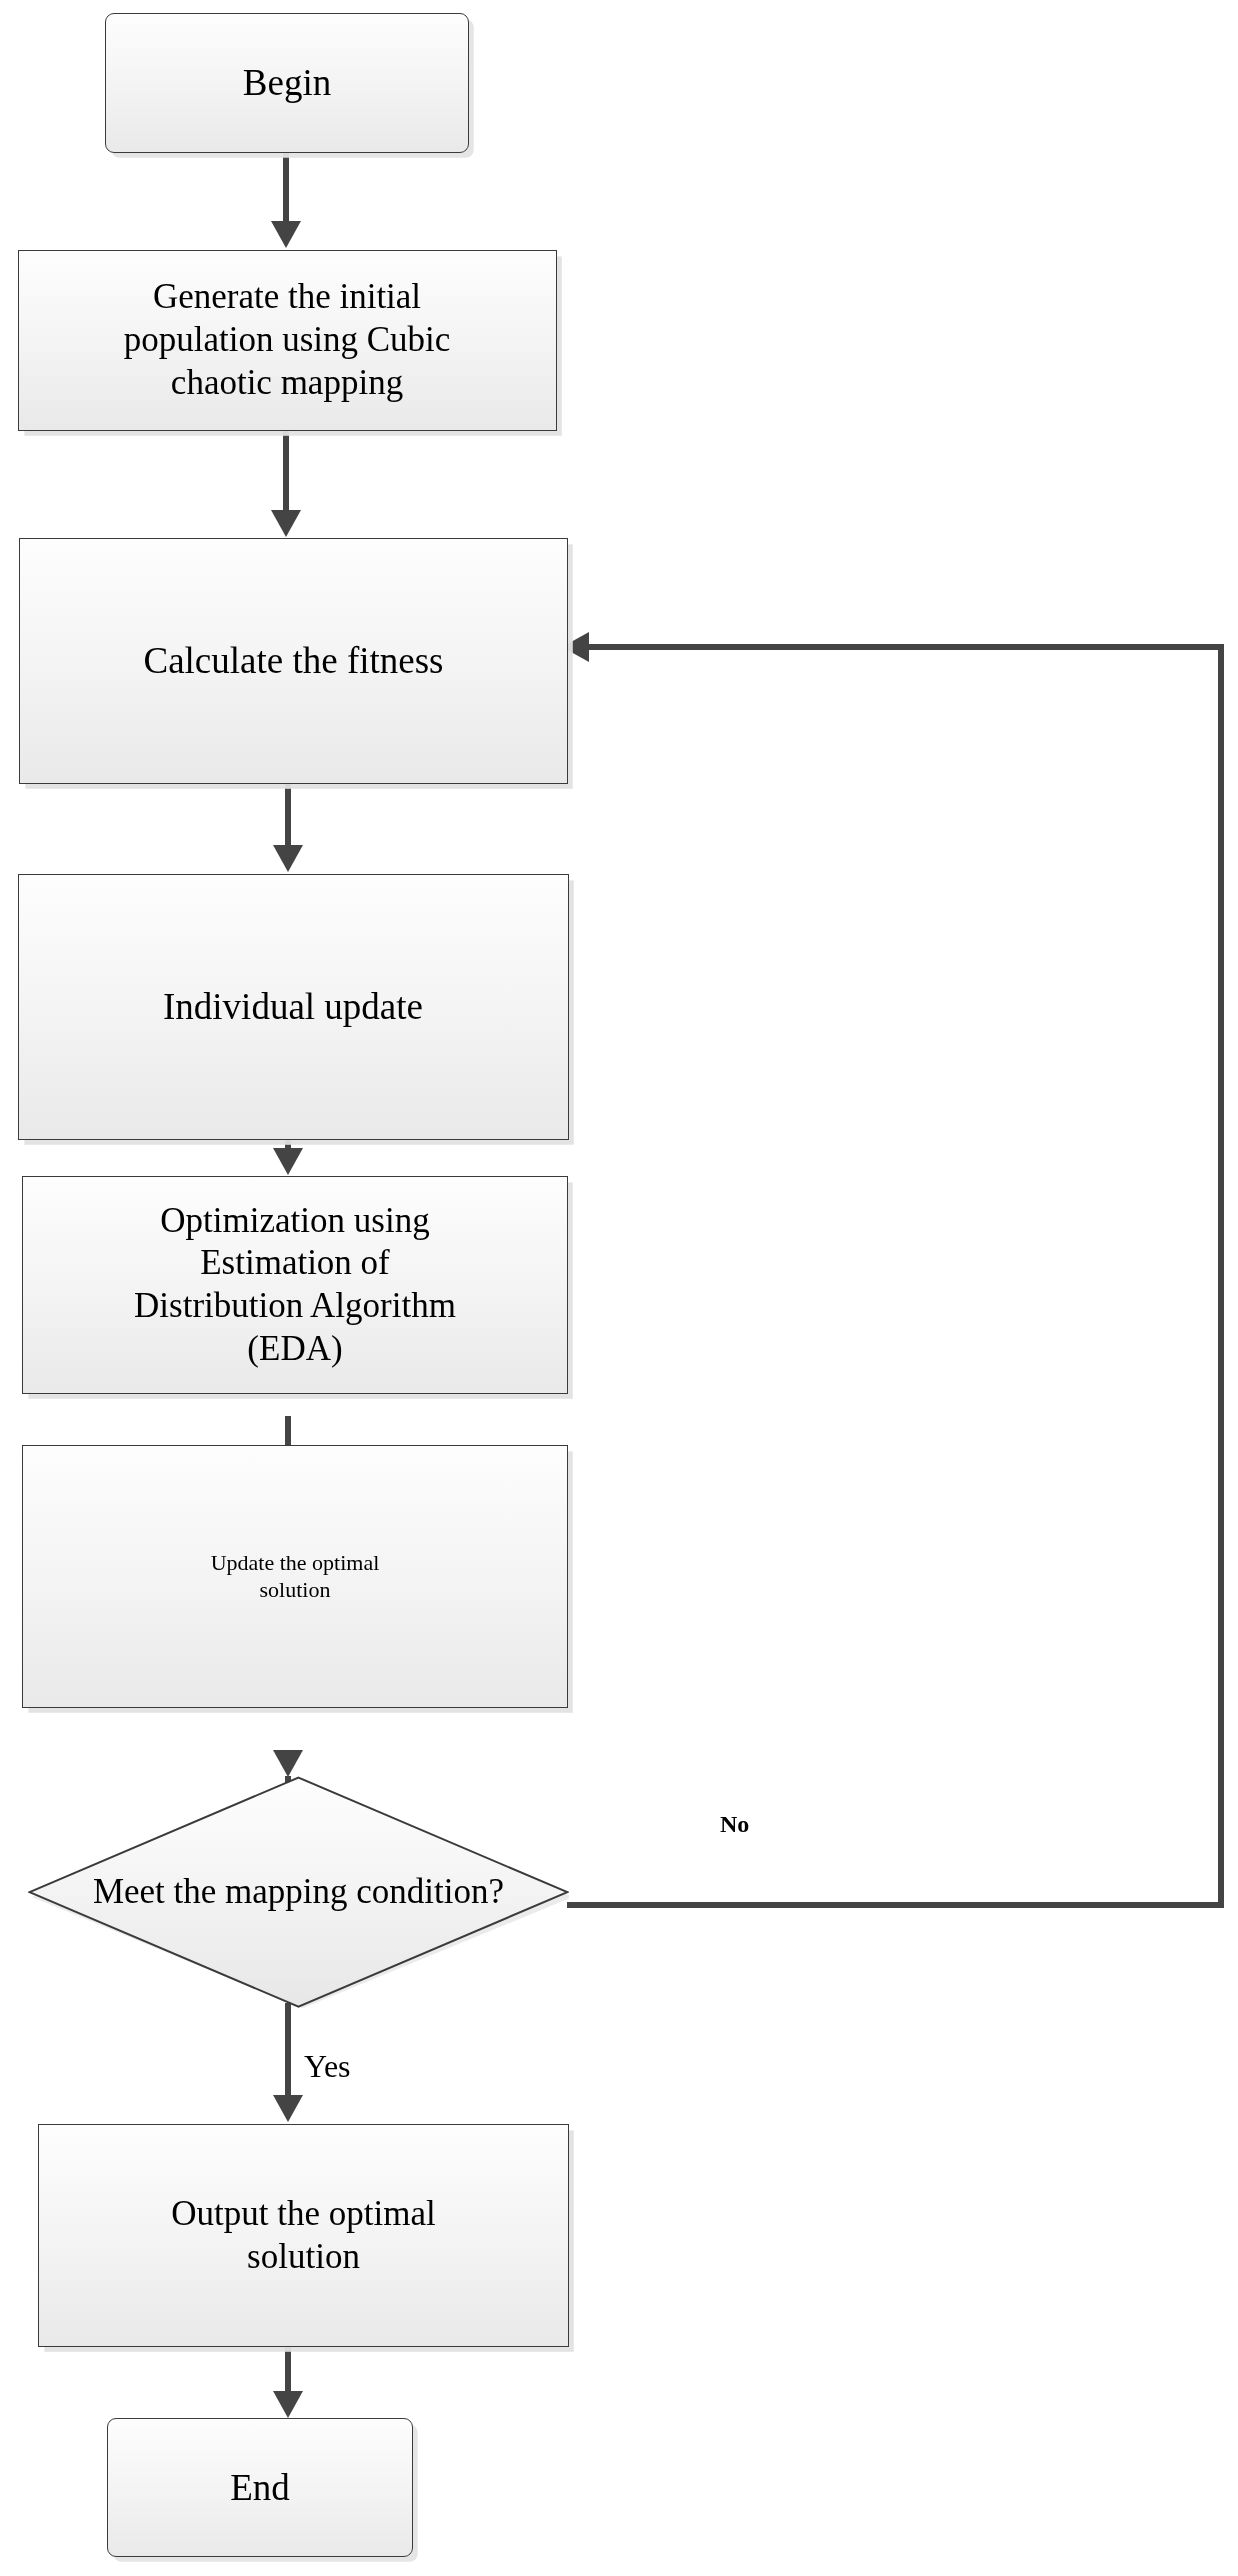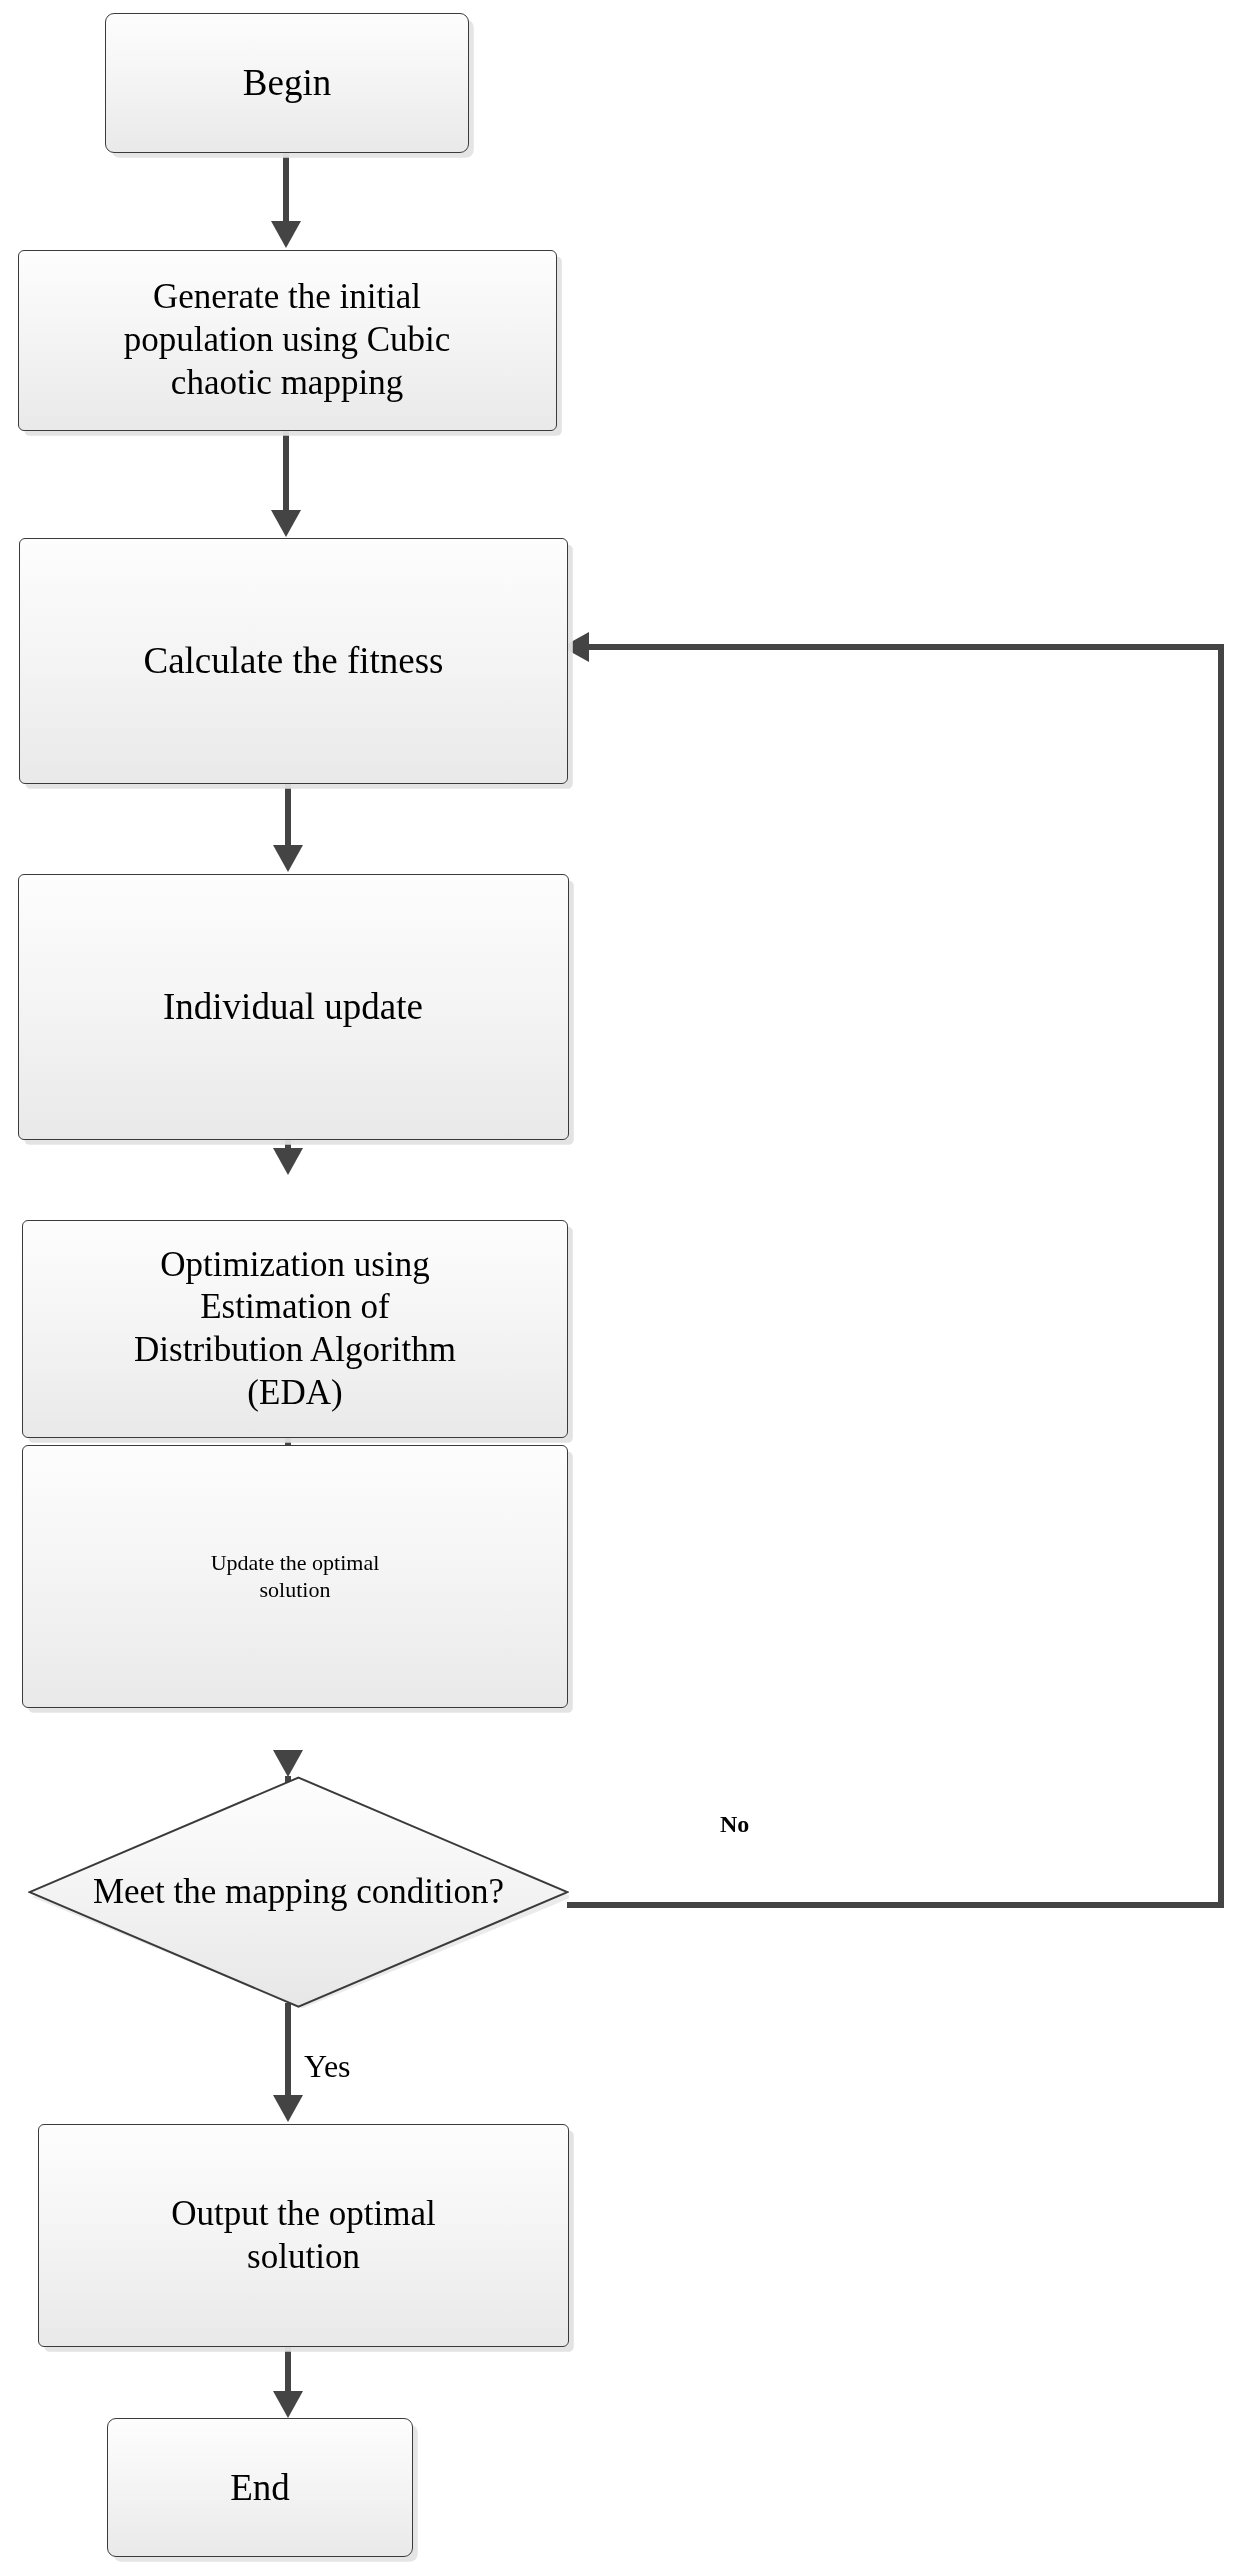--- a/index.html
+++ b/index.html
@@ -17,21 +17,20 @@
   
   .node{
     position:absolute;
     box-sizing:border-box;
     display:flex;
     align-items:center;
     justify-content:center;
     text-align:center;
     color:#000;
     background:linear-gradient(to bottom,#fdfdfd 0%,#fafafa 18%,#f3f3f3 55%,#e9e9e9 100%);
-    border-radius:6px;
   }
   .node .label{
     display:block;
     line-height:1.22;
     white-space:pre-line;
     padding:0 8px;
   }
   .process{
     border:1.2px solid #3a3a3a;
     box-shadow:5.6px 5.6px 0 -0.8px rgba(225,225,225,0.95);
@@ -149,21 +148,21 @@
   </div>
 
   <div class="node process" style="left:19px;top:538px;width:549px;height:246px;font-size:37px;">
     <span class="label">Calculate the fitness</span>
   </div>
 
   <div class="node process" style="left:17.5px;top:874px;width:551px;height:266px;font-size:37px;">
     <span class="label">Individual update</span>
   </div>
 
-  <div class="node process" style="left:22px;top:1176px;width:546px;height:218px;font-size:35px;margin-top:44px;">
+  <div class="node process" style="left:22px;top:1176px;width:546px;height:218px;font-size:35px;">
     <span class="label">Optimization using
 Estimation of
 Distribution Algorithm
 (EDA)</span>
   </div>
 
   <div class="node process" style="left:22px;top:1445px;width:546px;height:263px;font-size:22px;">
     <span class="label">Update the optimal
 solution</span>
   </div>

